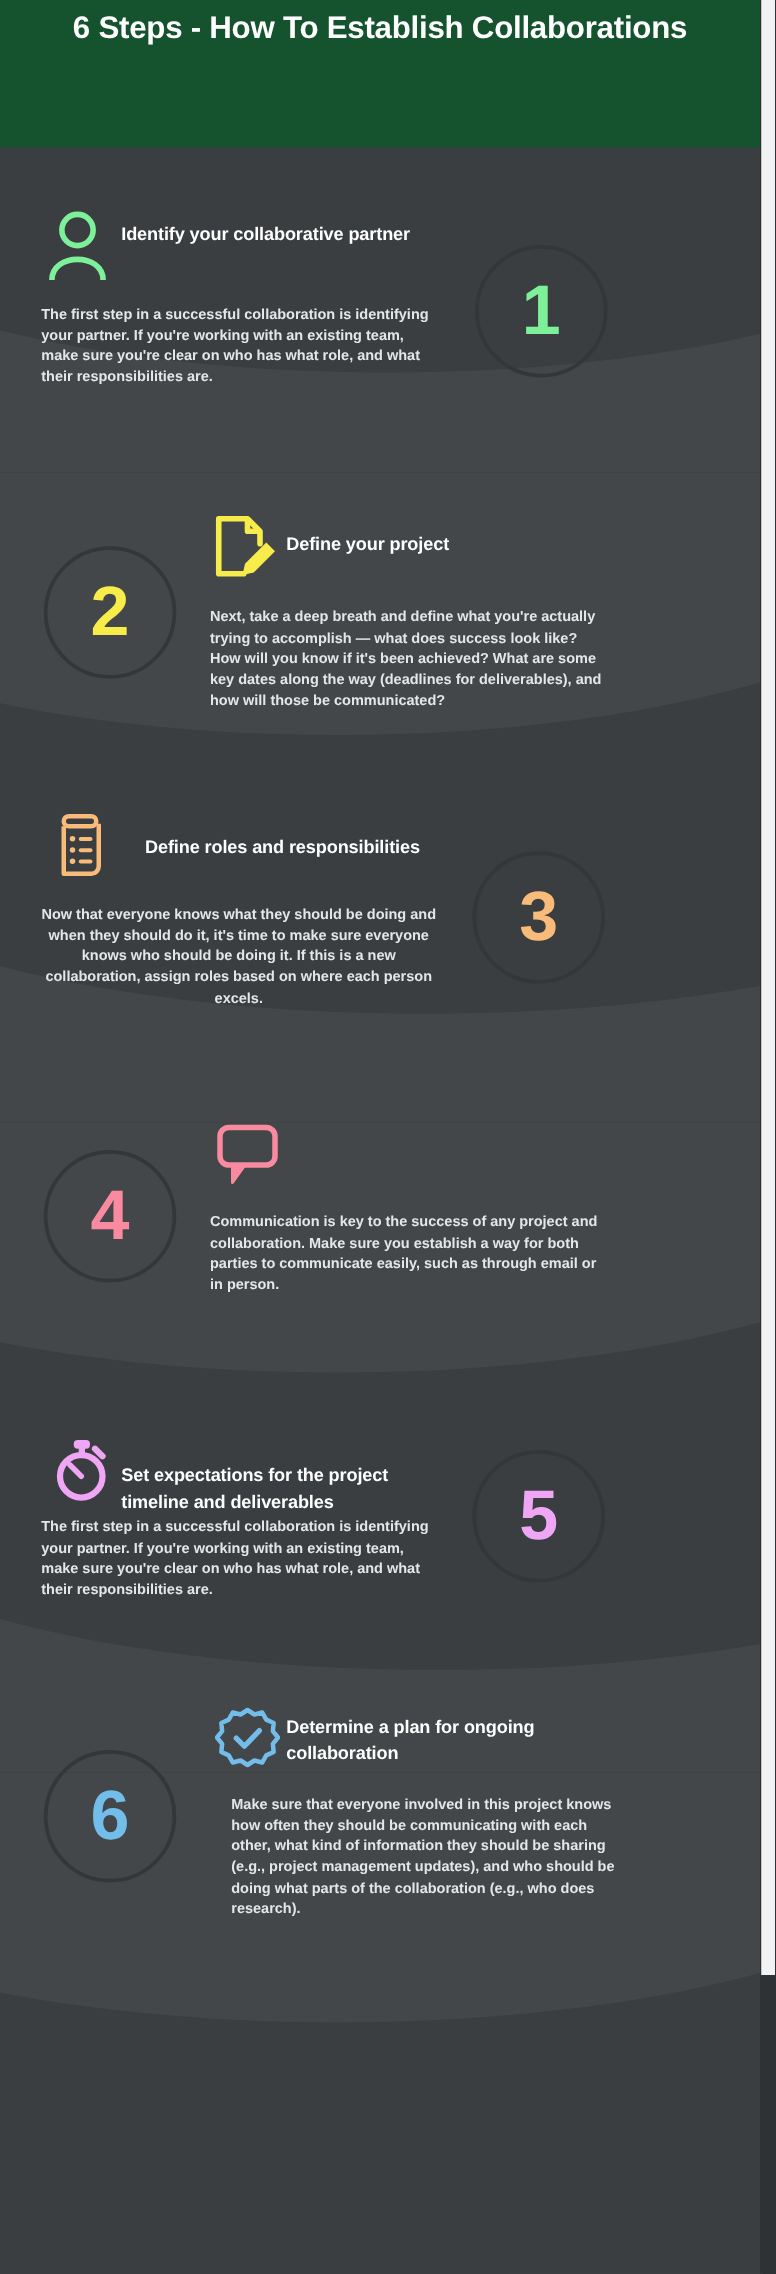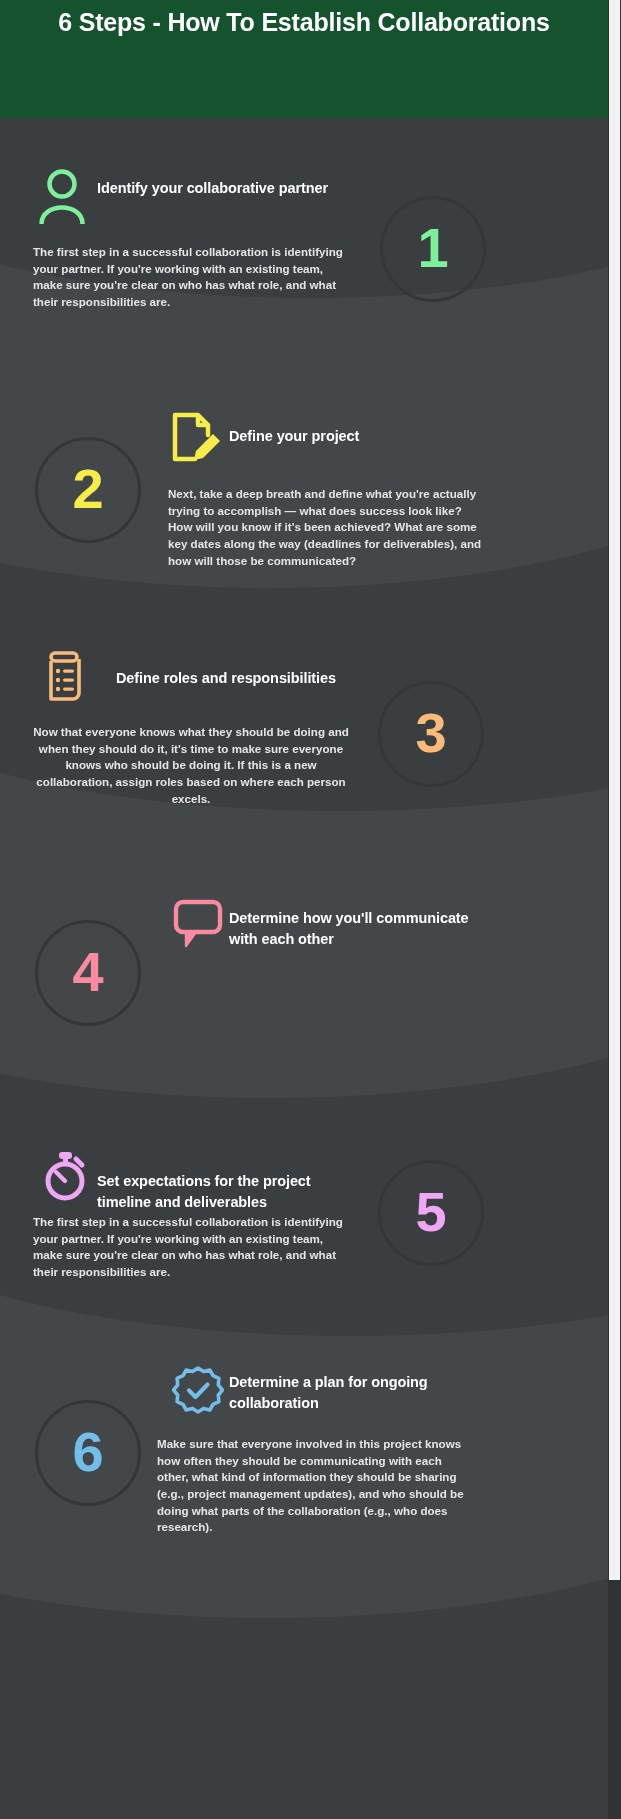--- a/index.html
+++ b/index.html
@@ -199,21 +199,21 @@
       </div>
     </div>
 
     <div class="sect" style="top:898px;height:258px;">
       <div class="icon-wrap" style="left:172px;top:-2px;width:52px;height:56px;">
         <svg viewBox="0 0 52 56">
           <rect x="4" y="6" width="44" height="30" rx="7" fill="none" stroke="#f98aa0" stroke-width="4.4"></rect>
           <path d="M14 36 l0 14 10 -14 z" fill="#f98aa0" stroke="#f98aa0" stroke-width="2.4" stroke-linejoin="round"></path>
         </svg>
       </div>
-      <div class="heading" style="left:229px;top:10px;width:245px;">Determine how you'll communicate with each other</div>
+      <div class="body" style="left:168px;top:72px;width:314px;">Communication is key to the success of any project and collaboration. Make sure you establish a way for both parties to communicate easily, such as through email or in person.</div>
       <div class="num-circle" style="left:35px;top:22px;">
         <span class="num-txt" style="color:#f98aa0;">4</span>
       </div>
     </div>
 
     <div class="sect" style="top:1156px;height:262px;">
       <div class="icon-wrap" style="left:40px;top:-10px;width:52px;height:58px;">
         <svg viewBox="0 0 52 58">
           <circle cx="25" cy="35" r="17" fill="none" stroke="#eea6f5" stroke-width="5"></circle>
           <rect x="19" y="6" width="13" height="7" rx="3.2" fill="#eea6f5"></rect>
@@ -230,21 +230,21 @@
     </div>
 
     <div class="sect" style="top:1418px;height:401px;">
       <div class="icon-wrap" style="left:172px;top:-54px;width:52px;height:56px;">
         <svg viewBox="0 0 52 56">
           <path d="M26 4 l5.5 3.6 6.3 -1.6 3.2 5.7 5.9 2.7 -0.6 6.5 4.1 5.1 -4.1 5.1 0.6 6.5 -5.9 2.7 -3.2 5.7 -6.3 -1.6 -5.5 3.6 -5.5 -3.6 -6.3 1.6 -3.2 -5.7 -5.9 -2.7 0.6 -6.5 -4.1 -5.1 4.1 -5.1 -0.6 -6.5 5.9 -2.7 3.2 -5.7 6.3 1.6 z" fill="none" stroke="#73bdea" stroke-width="3.6" stroke-linejoin="round"></path>
           <path d="M17 26.5 l6.5 6.5 12 -12.5" fill="none" stroke="#73bdea" stroke-width="4.2" stroke-linecap="round" stroke-linejoin="round"></path>
         </svg>
       </div>
       <div class="heading" style="left:229px;top:-46px;width:240px;">Determine a plan for ongoing collaboration</div>
-      <div class="body" style="left:157px;top:18px;width:318px;">Make sure that everyone involved in this project knows how often they should be communicating with each other, what kind of information they should be sharing (e.g., project management updates), and who should be doing what parts of the collaboration (e.g., who does research).</div>
+      <div class="body" style="left:185px;top:18px;width:318px;">Make sure that everyone involved in this project knows how often they should be communicating with each other, what kind of information they should be sharing (e.g., project management updates), and who should be doing what parts of the collaboration (e.g., who does research).</div>
       <div class="num-circle" style="left:35px;top:-18px;">
         <span class="num-txt" style="color:#73bdea;">6</span>
       </div>
     </div>
 
   </div>
 
   <div class="scroll-track">
     <div class="scroll-thumb"></div>
   </div>

